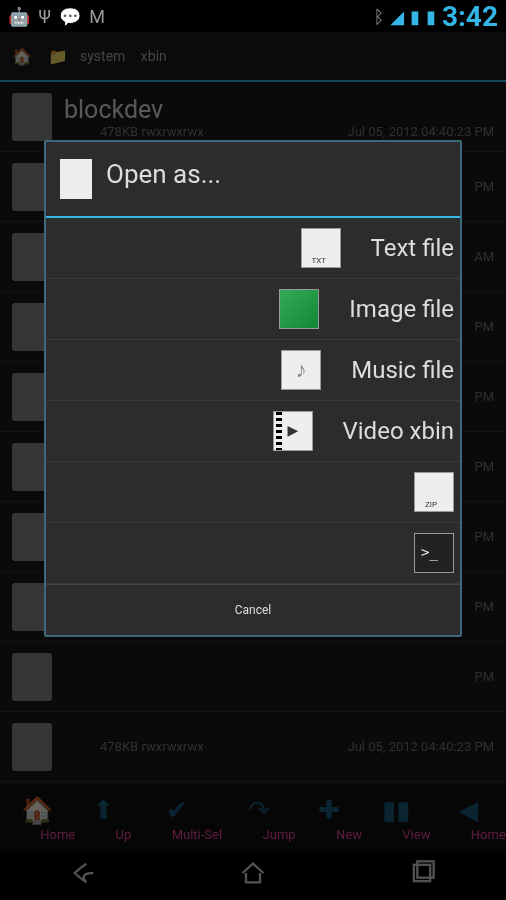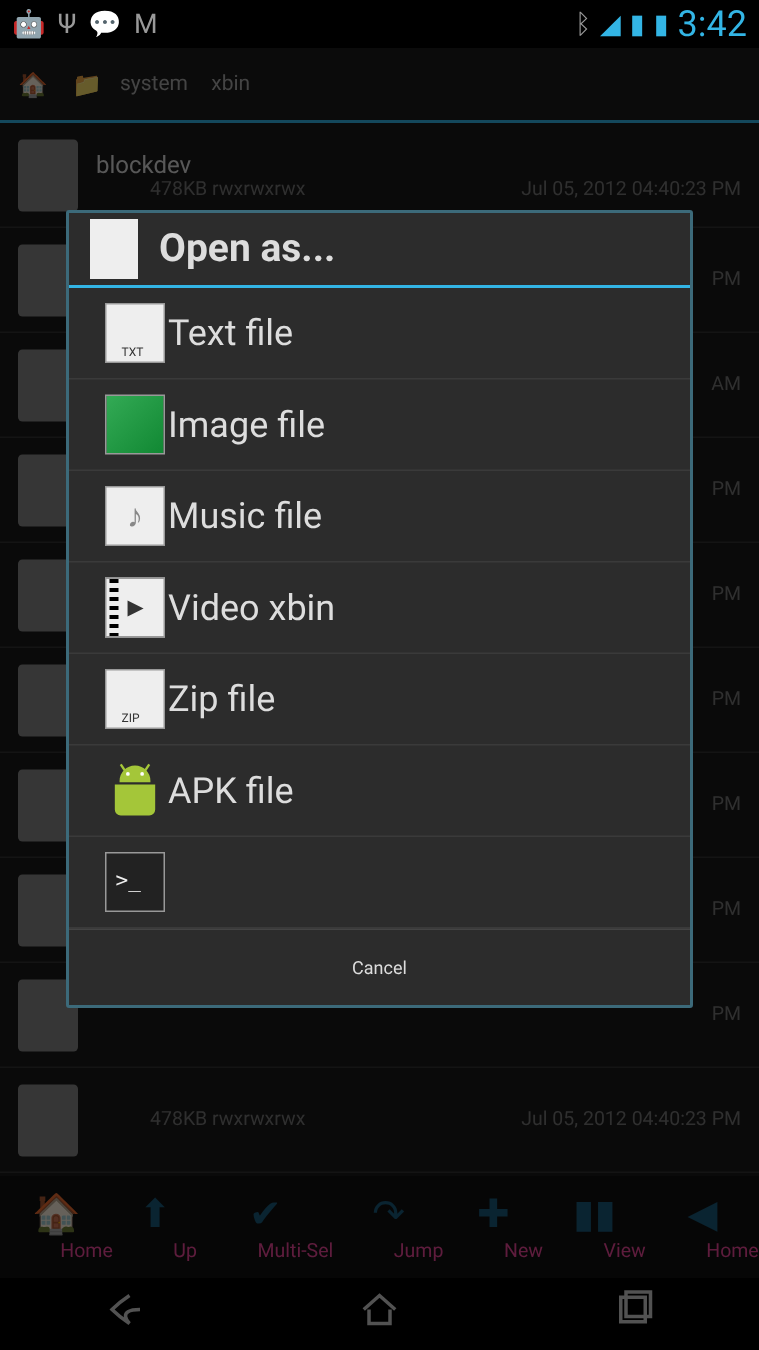--- a/index.html
+++ b/index.html
@@ -17,21 +17,21 @@
       background: #000;
       display: flex;
       justify-content: space-between;
       align-items: center;
       padding: 0 8px;
       color: #999;
       font-size: 18px;
     }
     .status-left { display: flex; gap: 8px; align-items: center; }
     .status-right { display: flex; gap: 6px; align-items: center; }
-    .clock { color: #33b5e5; font-size: 24px; }
+    .clock { color: #33b5e5; font-size: 28px; font-weight: bold; }
     .status-icon { color: #999; font-size: 18px; }
     
     
     .header {
       height: 50px;
       background: #1c1c1c;
       border-bottom: 2px solid #33b5e5;
       display: flex;
       align-items: center;
       padding: 0 8px;
@@ -58,21 +58,21 @@
       padding: 8px 12px;
       border-bottom: 1px solid #333;
       gap: 12px;
     }
     .file-icon-box {
       width: 40px; height: 48px;
       background: #888;
       border-radius: 3px;
     }
     .file-info { flex: 1; }
-    .file-name { color: #ddd; font-size: 16px; }
+    .file-name { color: #ddd; font-size: 25px; }
     .file-meta { display: flex; justify-content: space-between; font-size: 13px; color: #777; margin-left: 36px; }
     
     
     .dim {
       position: absolute;
       top: 32px;
       left: 0;
       right: 0;
       bottom: 0;
       background: rgba(0,0,0,0.6);
@@ -84,38 +84,38 @@
       position: absolute;
       top: 140px;
       left: 44px;
       width: 418px;
       background: #2c2c2c;
       border: 2px solid #3c6a7a;
       border-radius: 2px;
     }
     .dialog-header {
       display: flex;
-      align-items: center;
+      align-items: flex-start;
       gap: 14px;
-      padding: 4px 14px;
+      padding: 17px 14px;
       border-bottom: 2px solid #33b5e5;
-      font-weight: bold;
     }
     .dialog-title { color: #ddd; font-size: 26px; }
     .dialog-icon-blank {
       width: 32px; height: 40px;
       background: #eee;
     }
     .dialog-list {}
     .dialog-item {
       display: flex;
       align-items: center;
-      gap: 2px;
-      padding: 10px 24px;
+      gap: 30px;
+      padding: 10px 6px;
       border-bottom: 1px solid #3a3a3a;
+      justify-content: flex-end;
     }
     .dialog-item-label { color: #ddd; font-size: 24px; }
     .di-icon {
       width: 40px; height: 40px;
       display: flex;
       align-items: center;
       justify-content: center;
       font-size: 12px;
     }
     .icon-txt { background: #eee; border: 1px solid #999; position: relative; }
@@ -319,31 +319,20 @@
       <div class="dialog-item">
     <div class="di-icon icon-music">♪</div>
     <div class="dialog-item-label">Music file</div>
       </div>
       <div class="dialog-item">
     <div class="di-icon icon-video"></div>
     <div class="dialog-item-label">Video xbin</div>
       </div>
       <div class="dialog-item">
     <div class="di-icon icon-zip"></div>
-    <div class="dialog-item-label">Zip file</div>
-      </div>
-      <div class="dialog-item">
-    <div class="di-icon icon-apk">
-          <svg viewBox="0 0 24 24" fill="#a4c639">
-            <path d="M6 8a6 6 0 0 1 12 0H6zm-2 2h16v10a2 2 0 0 1-2 2H6a2 2 0 0 1-2-2V10zM8 4L6 1m10 3l2-3" stroke="#a4c639" stroke-width="1"></path>
-            <circle cx="9" cy="5" r="0.8" fill="#fff"></circle>
-            <circle cx="15" cy="5" r="0.8" fill="#fff"></circle>
-          </svg>
-        </div>
-    <div class="dialog-item-label">APK file</div>
       </div>
       <div class="dialog-item">
     <div class="di-icon icon-script"></div>
       </div>
     </div>
   <div class="dialog-cancel">Cancel</div>
 </div>
 
 <div class="toolbar" id="toolbar">
     <div class="tool-btn">

